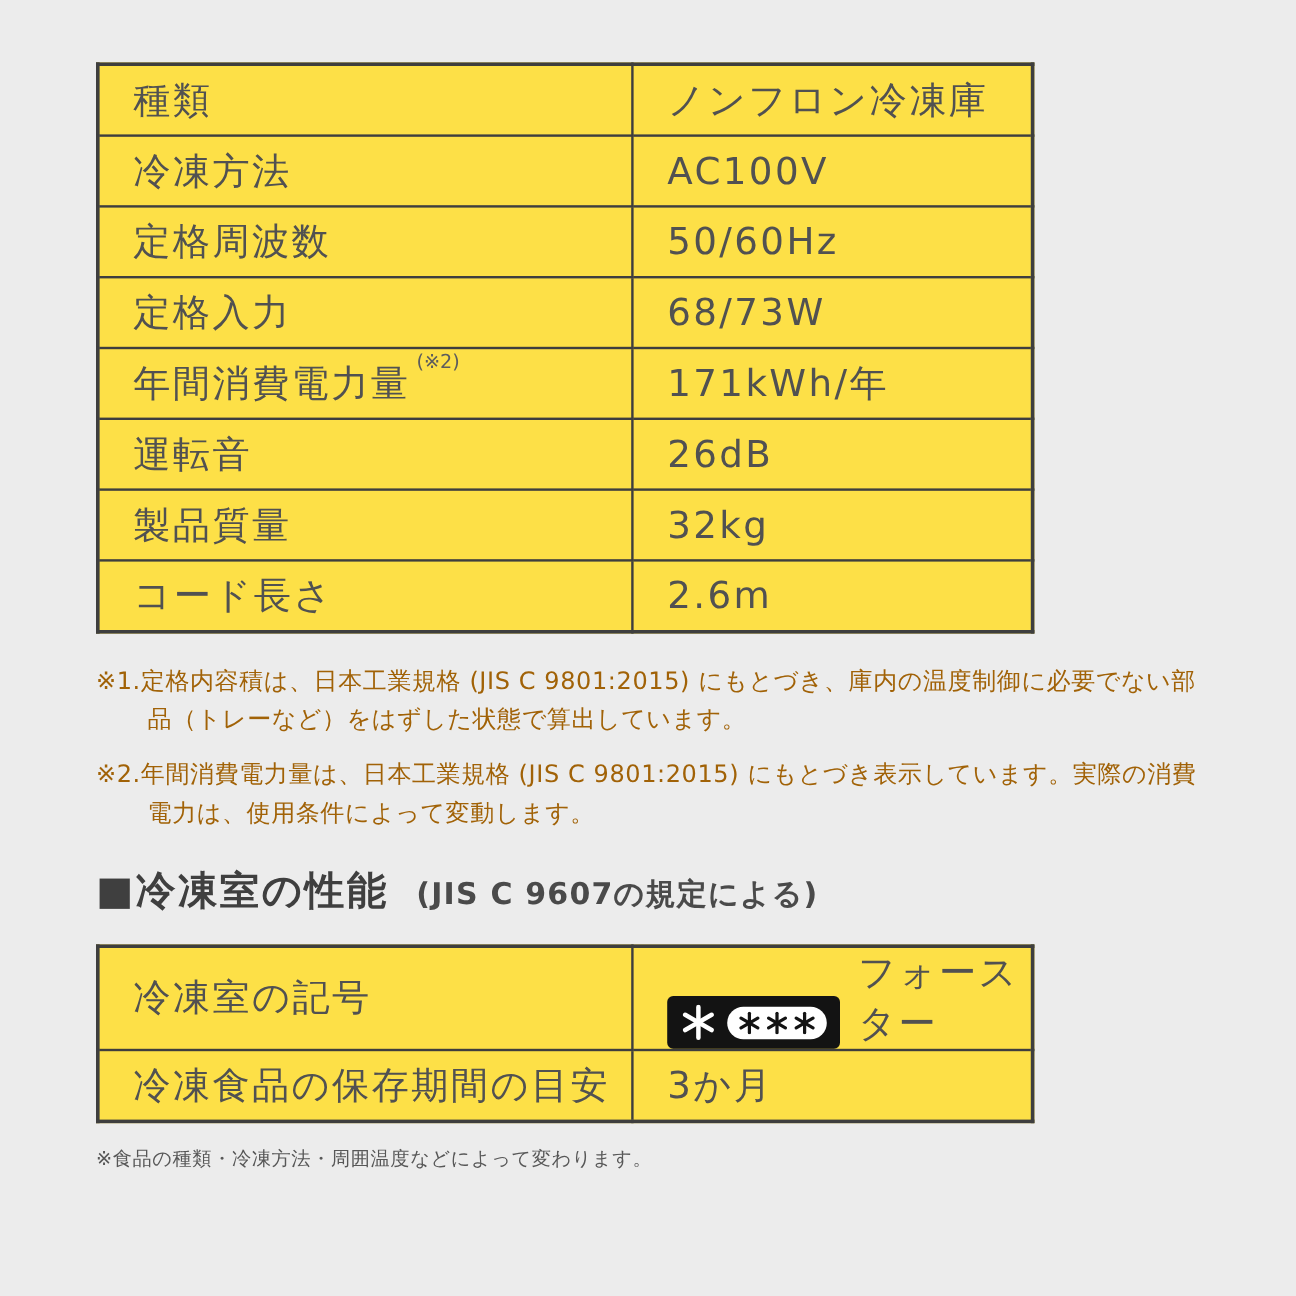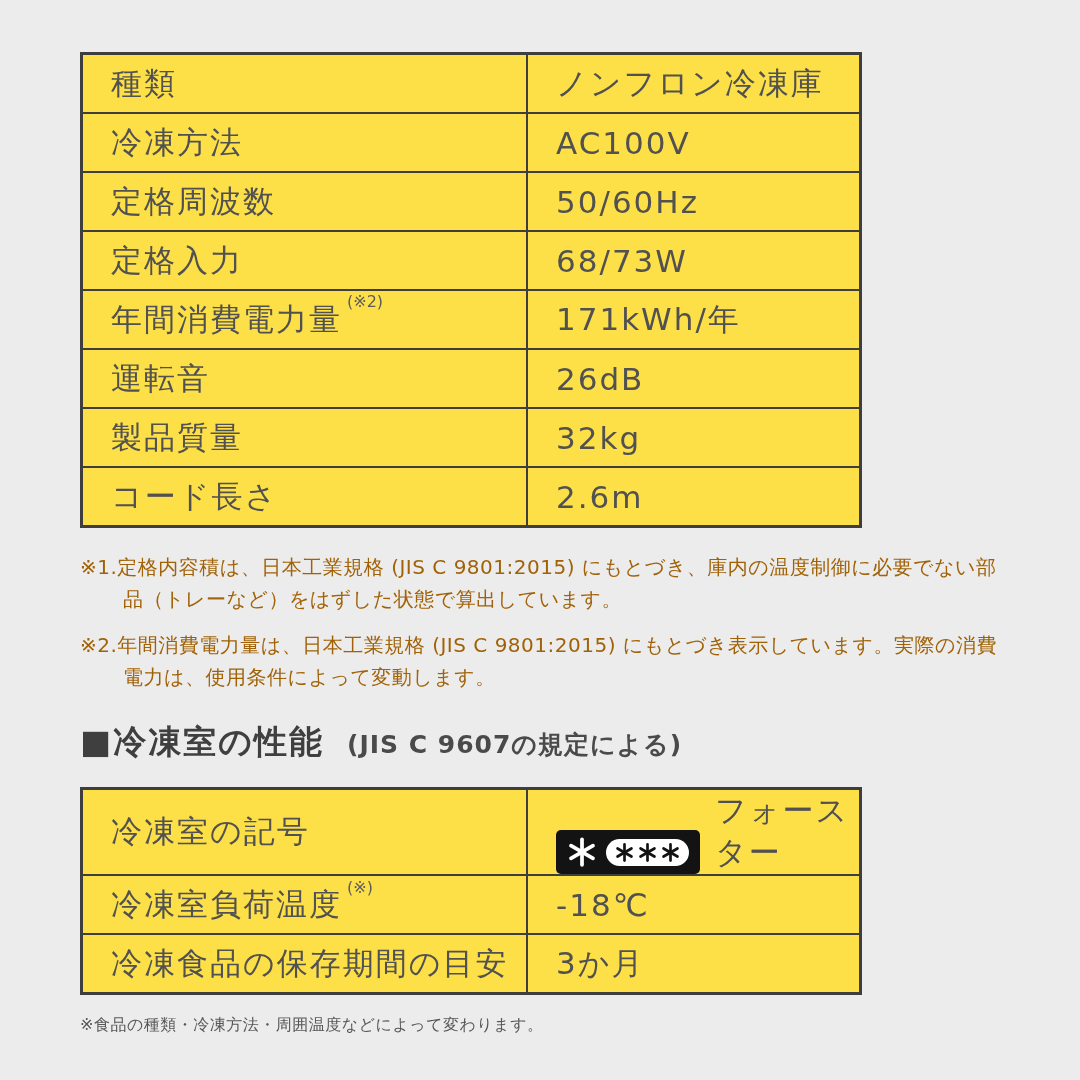--- a/index.html
+++ b/index.html
@@ -151,24 +151,20 @@
                   <line x1="3.2" y1="6.9" x2="20.8" y2="17.1"></line>
                   <line x1="3.2" y1="17.1" x2="20.8" y2="6.9"></line>
                 </svg>
               </span>
             </span>
             <span>フォースター</span>
           </div>
         </td>
       </tr>
       <tr>
-        <td class="c-label"><span>冷凍室負荷温度</span><sup class="fn">(※)</sup></td>
-        <td class="c-value">-18℃</td>
-      </tr>
-      <tr>
         <td class="c-label"><span>冷凍食品の保存期間の目安</span><sup class="fn"></sup></td>
         <td class="c-value">3か月</td>
       </tr>
     </tbody>
   </table>
 
   <div class="bottom-note">※食品の種類・冷凍方法・周囲温度などによって変わります。</div>
 
 </div>
 

